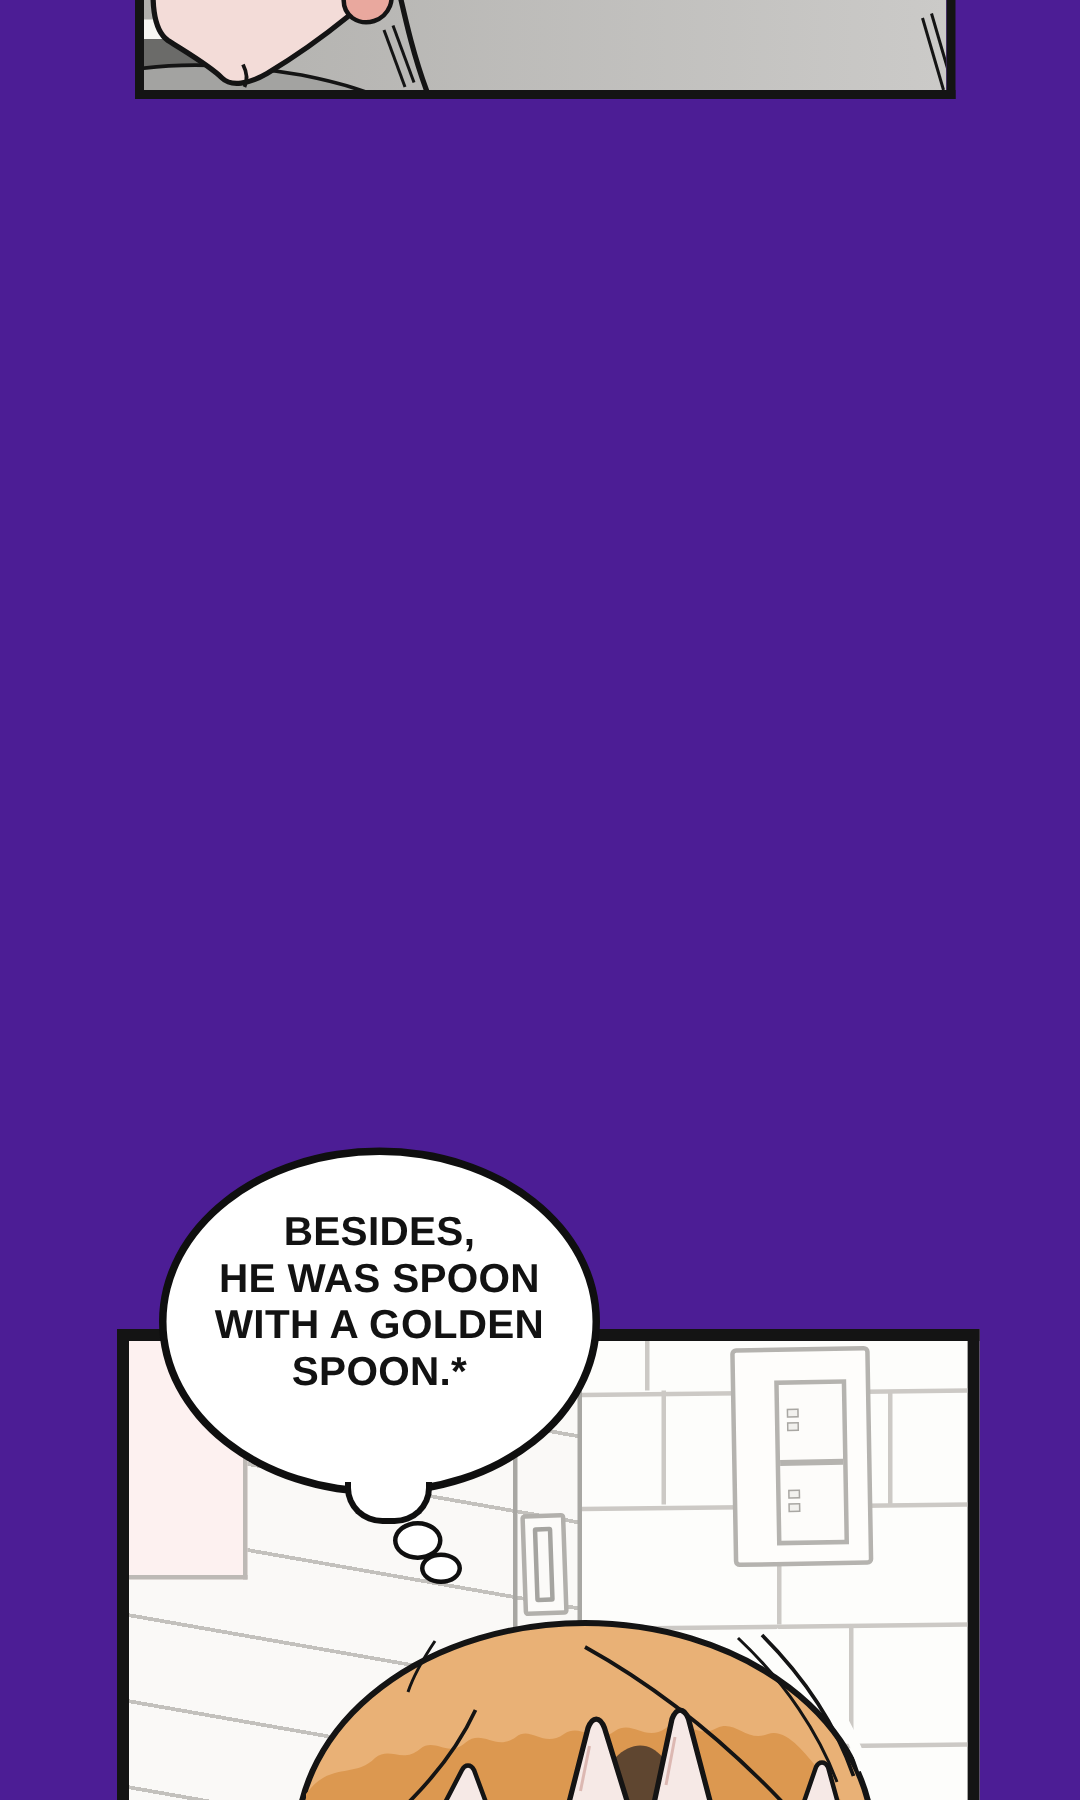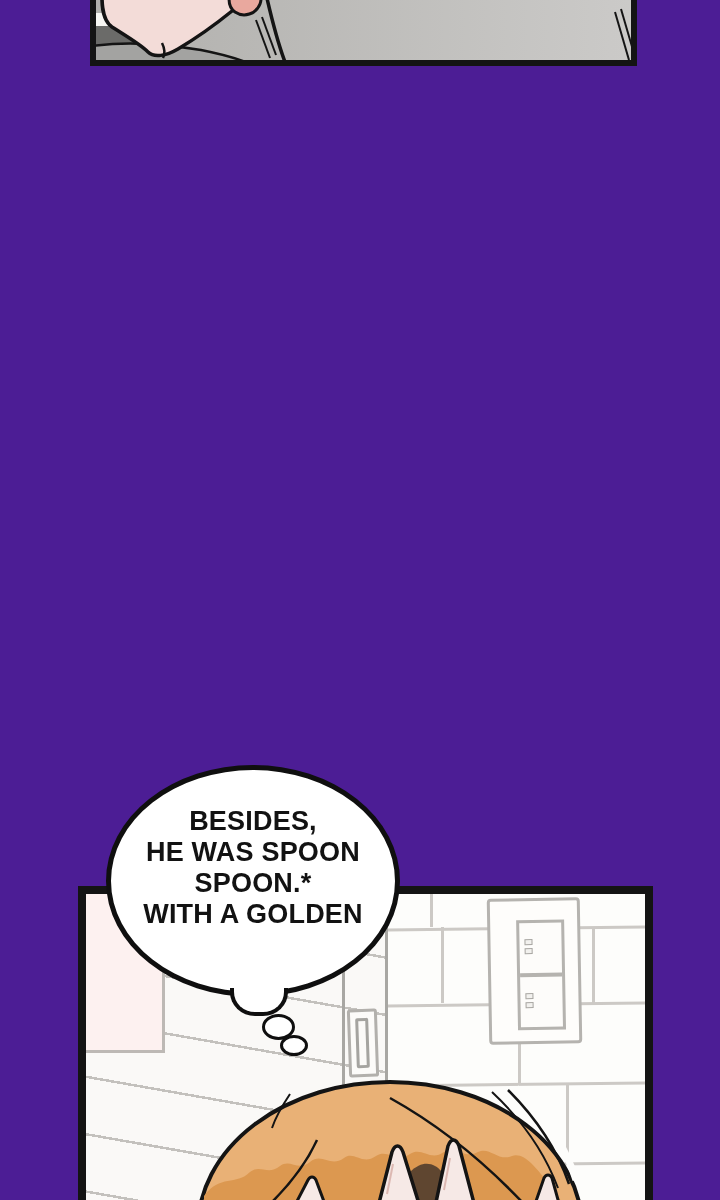--- a/index.html
+++ b/index.html
@@ -136,21 +136,21 @@
       <path d="M 123,64 C 112,88 96,108 78,126" fill="none" stroke="#141414" stroke-width="2.5"></path>
       <path d="M 298,16 C 330,46 352,80 364,112" fill="none" stroke="#141414" stroke-width="2"></path>
       <path d="M 96,18 C 88,30 82,40 78,52" fill="none" stroke="#141414" stroke-width="2"></path>
     </svg>
   </div>
 
   <div class="bubble">
     <div class="bubble-text">
       <div>BESIDES,</div>
       <div>HE WAS SPOON</div>
+      <div>WITH A GOLDEN</div>
       <div>SPOON.*</div>
-      <div>WITH A GOLDEN</div>
     </div>
   </div>
   <div class="bubble-bump"></div>
   <div class="dot1"></div>
   <div class="dot2"></div>
 
 </div>
 
 </body></html>

